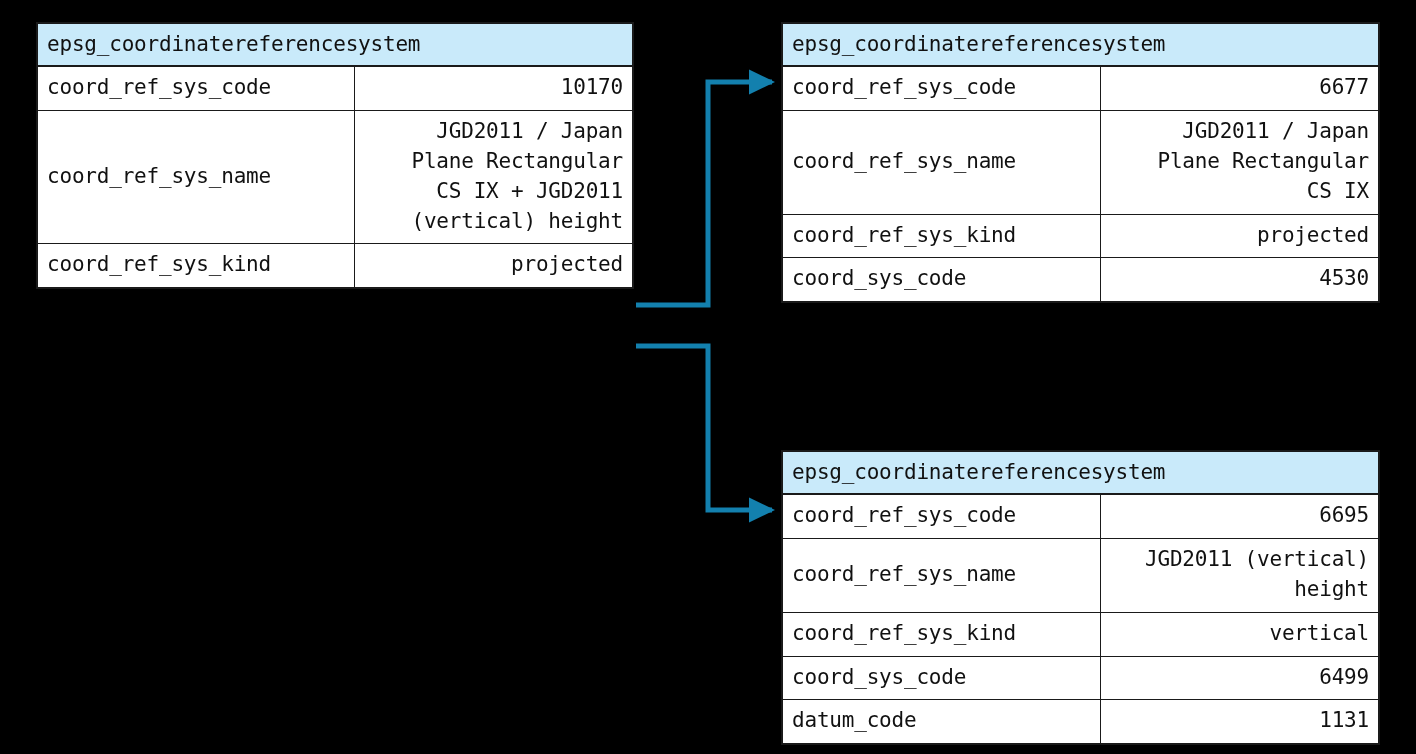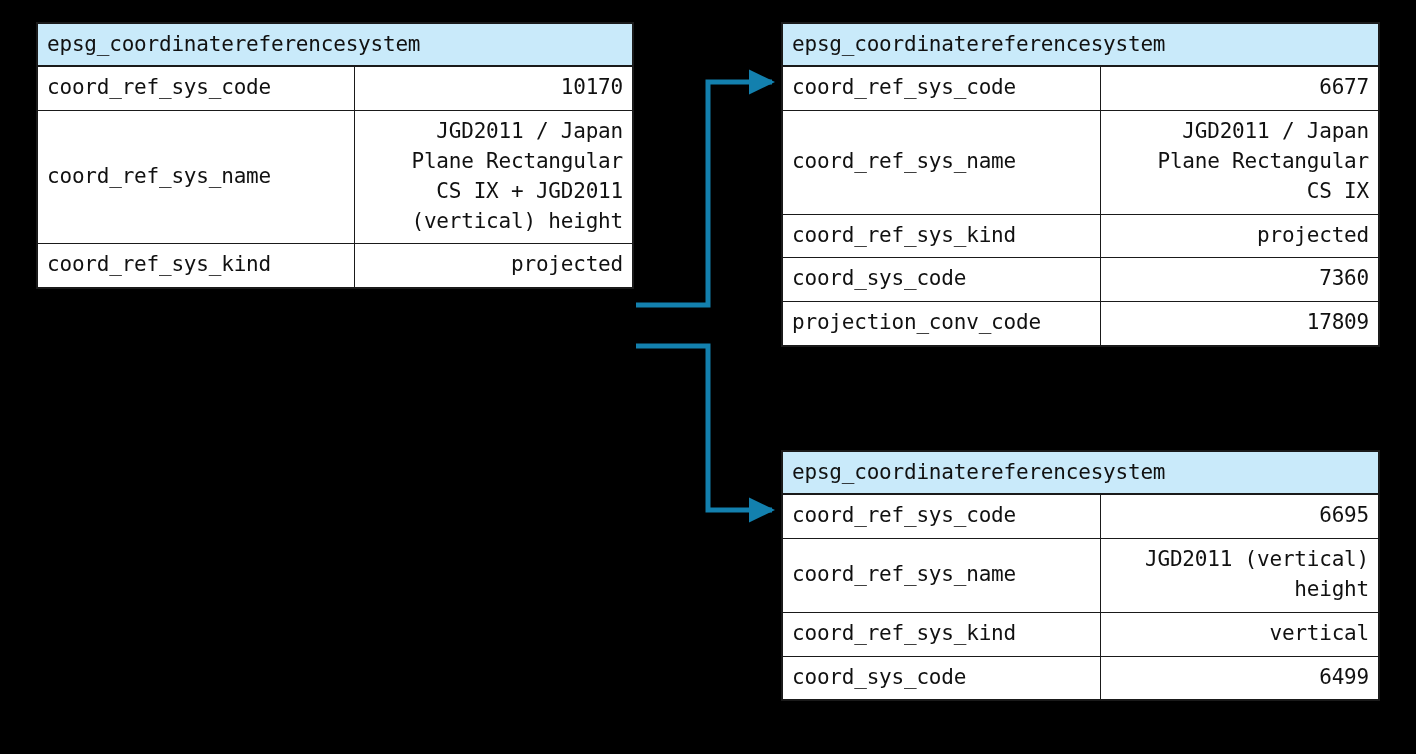--- a/index.html
+++ b/index.html
@@ -172,25 +172,21 @@
           <td class="attr-value">JGD2011 / Japan
 Plane Rectangular
 CS IX</td>
         </tr>
         <tr>
           <td class="attr-name">coord_ref_sys_kind</td>
           <td class="attr-value">projected</td>
         </tr>
         <tr>
           <td class="attr-name">coord_sys_code</td>
-          <td class="attr-value numeric">7360</td>
-        </tr>
-        <tr>
-          <td class="attr-name">projection_conv_code</td>
-          <td class="attr-value numeric">17809</td>
+          <td class="attr-value numeric">4530</td>
         </tr>
       </tbody>
     </table>
   </div>
 
   <div class="entity" id="entity-vertical">
     <div class="entity-header">epsg_coordinatereferencesystem</div>
     <table class="entity-table">
       <colgroup>
           <col class="col-name">
@@ -207,17 +203,21 @@
 height</td>
         </tr>
         <tr>
           <td class="attr-name">coord_ref_sys_kind</td>
           <td class="attr-value">vertical</td>
         </tr>
         <tr>
           <td class="attr-name">coord_sys_code</td>
           <td class="attr-value numeric">6499</td>
         </tr>
+        <tr>
+          <td class="attr-name">datum_code</td>
+          <td class="attr-value numeric">1131</td>
+        </tr>
       </tbody>
     </table>
   </div>
 
 </div>
 
 </body></html>

